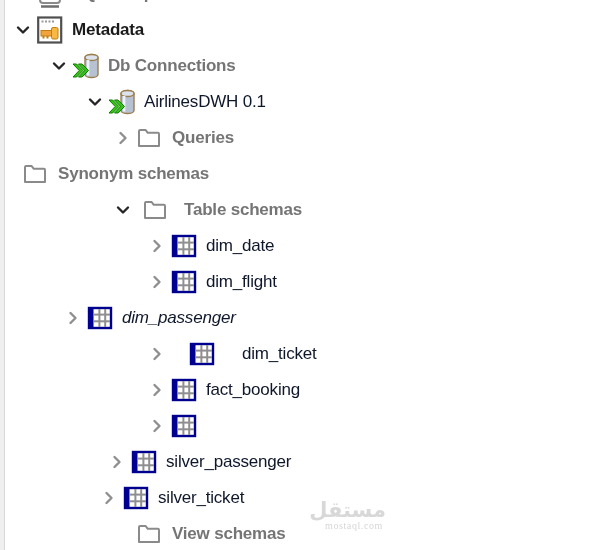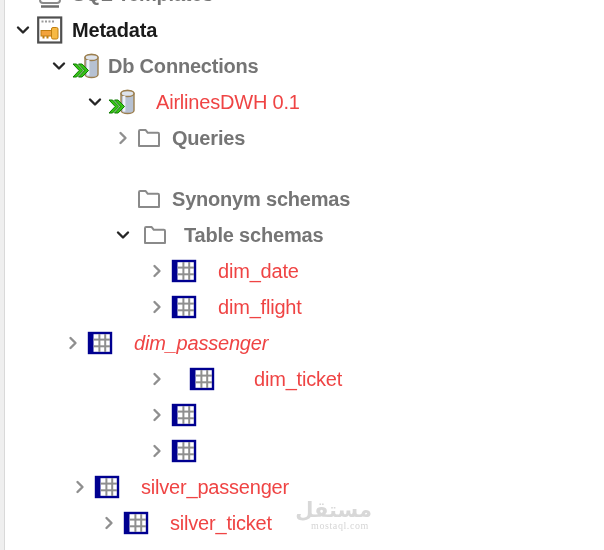--- a/index.html
+++ b/index.html
@@ -19,26 +19,26 @@
   }
   .row.clipped { margin-top:-24px; }
   .chevron {
     width:18px; height:16px; flex:0 0 18px; margin-right:4px;
     display:flex; align-items:center; justify-content:center;
   }
   .icon {
     width:28px; height:30px; flex:0 0 28px; margin-right:8px;
     display:flex; align-items:center; justify-content:center;
   }
-  .label { font-size:20px; letter-spacing:-0.2px; }
+  .label { font-size:17px; letter-spacing:-0.2px; }
   .gray-bold   { color:#757575; font-weight:700; }
   .black-bold  { color:#1a1a1a; font-weight:700; }
-  .black-regular { color:#ef4444; font-weight:400;margin-left:12px; }
+  .black-regular { color:#0f172a; font-weight:400; }
   .watermark {
-    position:absolute; left:272px; top:499px; z-index:5; pointer-events:none;
+    position:absolute; left:286px; top:499px; z-index:5; pointer-events:none;
     text-align:center; width:64px;padding-left:36px;
   }
   .watermark-text {
     font-size:21px; font-weight:700; color:#d8d8d8; line-height:22px;
     direction:rtl; font-family:"DejaVu Sans", sans-serif;
   }
   .watermark-sub {
     font-size:10px; color:#d6d6d6; letter-spacing:0.6px; margin-top:-1px;
     font-family:Liberation Serif, serif;
   }
@@ -122,21 +122,21 @@
           <path d="M5.5,3 10.5,8 5.5,13" fill="none" stroke="#8f8f8f" stroke-width="2.4" stroke-linecap="round" stroke-linejoin="round"></path>
         </svg>
       </span>
     <span class="icon">
         <svg width="26" height="24" viewBox="0 0 26 24">
           <path d="M2,20 V5.2 c0,-0.6 0.5,-1.1 1.1,-1.1 h5.6 l2.1,2.7 h10.1 c0.6,0 1.1,0.5 1.1,1.1 V20 z" fill="#ffffff" stroke="#8a8a8a" stroke-width="2" stroke-linejoin="round"></path>
         </svg>
       </span>
     <span class="label gray-bold">Queries</span>
   </div>
-    <div class="row" style="padding-left: 114px; margin-top: 25px;">
+    <div class="row" style="">
     <span class="chevron"></span>
     <span class="icon">
         <svg width="26" height="24" viewBox="0 0 26 24">
           <path d="M2,20 V5.2 c0,-0.6 0.5,-1.1 1.1,-1.1 h5.6 l2.1,2.7 h10.1 c0.6,0 1.1,0.5 1.1,1.1 V20 z" fill="#ffffff" stroke="#8a8a8a" stroke-width="2" stroke-linejoin="round"></path>
         </svg>
       </span>
     <span class="label gray-bold">Synonym schemas</span>
   </div>
     <div class="row" style="padding-left: 114px; gap: 6px;">
     <span class="chevron">
@@ -232,39 +232,40 @@
     <span class="icon">
         <svg width="26" height="26" viewBox="0 0 26 26">
           <rect x="2" y="3" width="22" height="20" fill="#ffffff" stroke="#000090" stroke-width="2.4"></rect>
           <rect x="1" y="2" width="5.5" height="22" fill="#000090"></rect>
           <line x1="6.5" y1="9.6" x2="23" y2="9.6" stroke="#8f8f8f" stroke-width="2"></line>
           <line x1="6.5" y1="16.3" x2="23" y2="16.3" stroke="#8f8f8f" stroke-width="2"></line>
           <line x1="12.4" y1="4" x2="12.4" y2="22" stroke="#8f8f8f" stroke-width="2"></line>
           <line x1="18.2" y1="4" x2="18.2" y2="22" stroke="#8f8f8f" stroke-width="2"></line>
         </svg>
       </span>
+    <span class="label black-regular">fact_booking</span>
   </div>
     <div class="row" style="padding-left: 148px;">
     <span class="chevron">
         <svg width="16" height="16" viewBox="0 0 16 16">
           <path d="M5.5,3 10.5,8 5.5,13" fill="none" stroke="#8f8f8f" stroke-width="2.4" stroke-linecap="round" stroke-linejoin="round"></path>
         </svg>
       </span>
     <span class="icon">
         <svg width="26" height="26" viewBox="0 0 26 26">
           <rect x="2" y="3" width="22" height="20" fill="#ffffff" stroke="#000090" stroke-width="2.4"></rect>
           <rect x="1" y="2" width="5.5" height="22" fill="#000090"></rect>
           <line x1="6.5" y1="9.6" x2="23" y2="9.6" stroke="#8f8f8f" stroke-width="2"></line>
           <line x1="6.5" y1="16.3" x2="23" y2="16.3" stroke="#8f8f8f" stroke-width="2"></line>
           <line x1="12.4" y1="4" x2="12.4" y2="22" stroke="#8f8f8f" stroke-width="2"></line>
           <line x1="18.2" y1="4" x2="18.2" y2="22" stroke="#8f8f8f" stroke-width="2"></line>
         </svg>
       </span>
   </div>
-    <div class="row" style="padding-left: 71px;">
+    <div class="row" style="padding-left: 108px;">
     <span class="chevron">
         <svg width="16" height="16" viewBox="0 0 16 16">
           <path d="M5.5,3 10.5,8 5.5,13" fill="none" stroke="#8f8f8f" stroke-width="2.4" stroke-linecap="round" stroke-linejoin="round"></path>
         </svg>
       </span>
     <span class="icon">
         <svg width="26" height="26" viewBox="0 0 26 26">
           <rect x="2" y="3" width="22" height="20" fill="#ffffff" stroke="#000090" stroke-width="2.4"></rect>
           <rect x="1" y="2" width="5.5" height="22" fill="#000090"></rect>
           <line x1="6.5" y1="9.6" x2="23" y2="9.6" stroke="#8f8f8f" stroke-width="2"></line>

